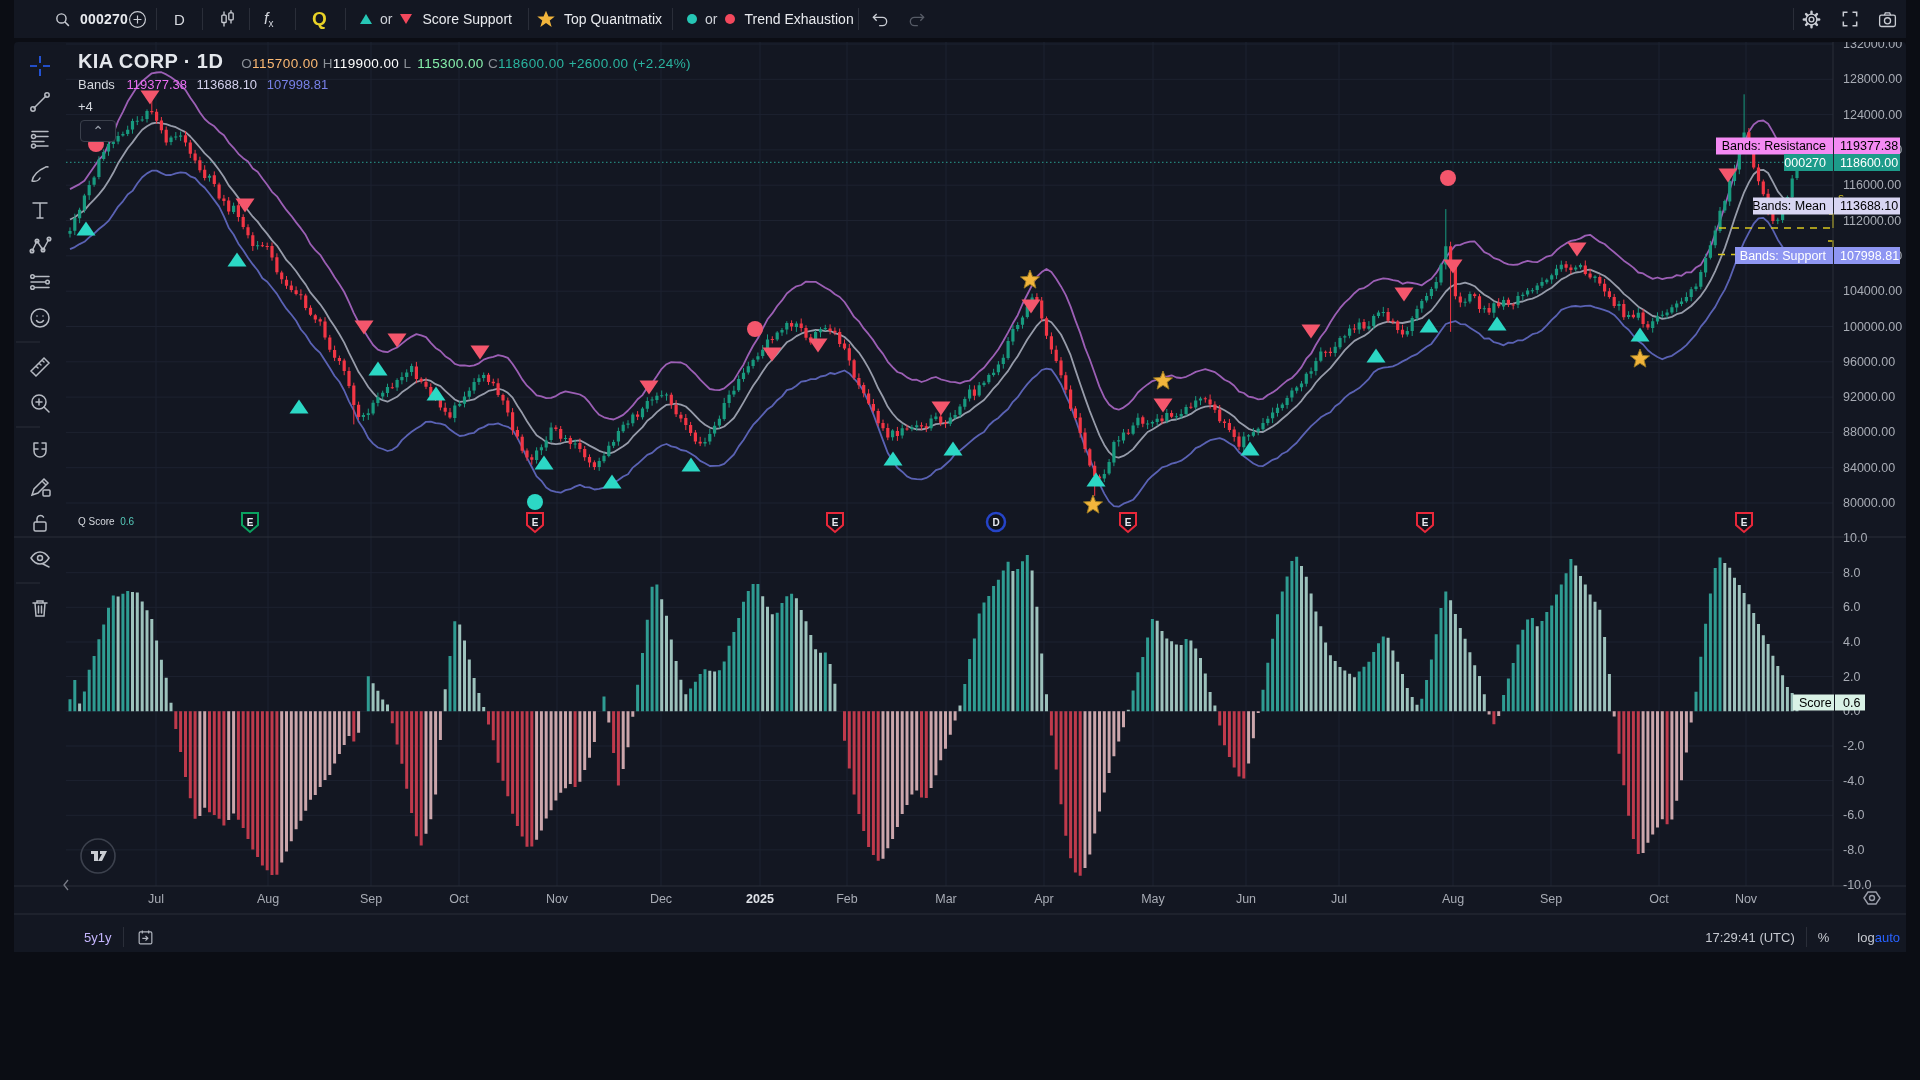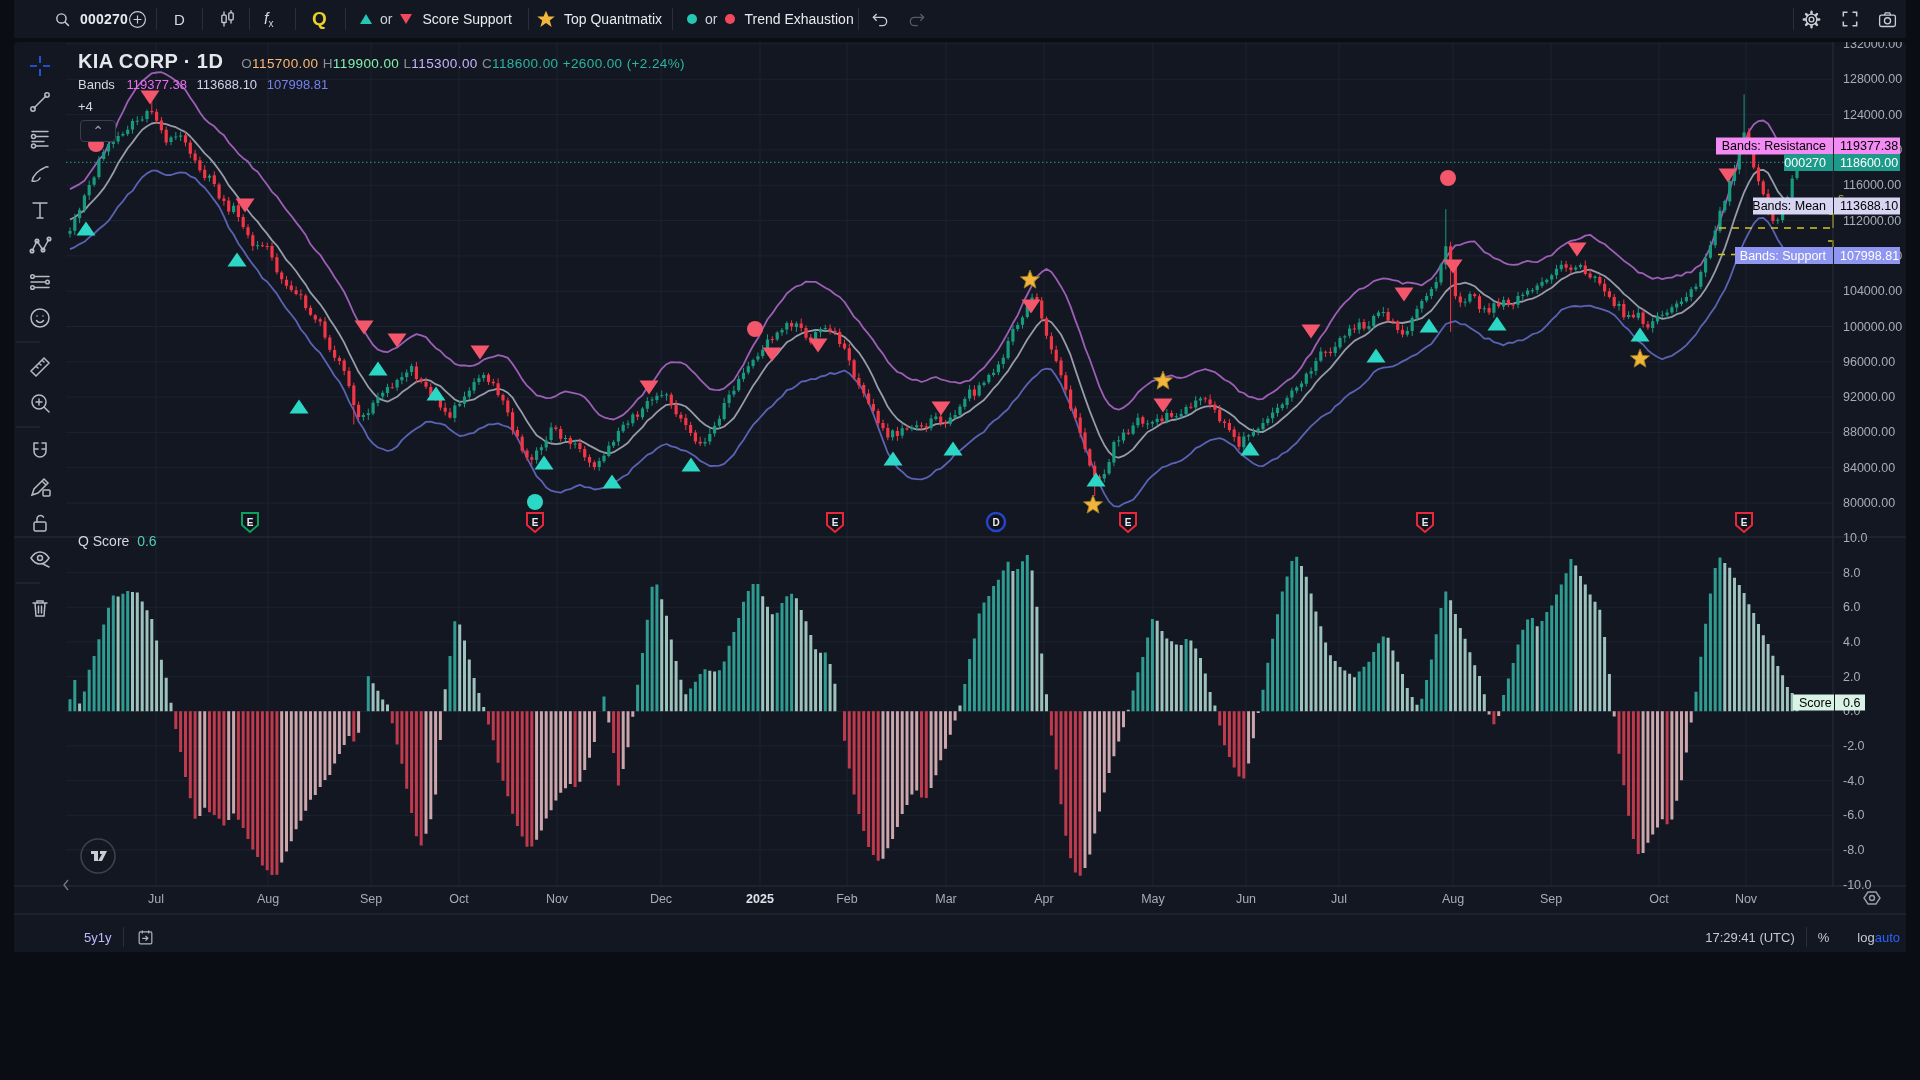--- a/index.html
+++ b/index.html
@@ -348,28 +348,28 @@
 <text x="1843" y="707" font-size="12.5" fill="#000">0.6</text>
 <path d="M68 880l-4 5 4 5" stroke="#787b86" stroke-width="1.3" fill="none"></path>
 <circle cx="98" cy="856" r="17" fill="none" stroke="#3c414d" stroke-width="1.6"></circle>
 <path d="M91 851h7v10h-4v-7h-3z" fill="#c9ccd2"></path>
 <path d="M100 851h7l-5 10h-4l4-7h-2z" fill="#c9ccd2"></path>
 <path d="M1864 898l4-6h8l4 6-4 6h-8z" fill="none" stroke="#9a9eaa" stroke-width="1.4"></path>
 <circle cx="1872" cy="898" r="2.5" fill="none" stroke="#9a9eaa" stroke-width="1.4"></circle>
 </svg>
 
 <div class="abs" style="left:64px;top:8px;font-size:20px;font-weight:bold;letter-spacing:0.4px;color:#e4e7ec;">KIA CORP · 1D
-<span style="font-weight:normal;font-size:13.5px;color:#8b9097;margin-left:12px;">O<span style="color:#fdba74;">115700.00</span> H<span style="color:#86efac;margin-top:47px;">119900.00</span> L<span style="color:#c4b5fd;">115300.00</span> C<span style="color:#2ab5a0;">118600.00</span> <span style="color:#2ab5a0;">+2600.00 (+2.24%)</span></span></div>
+<span style="font-weight:normal;font-size:13.5px;color:#8b9097;margin-left:12px;">O<span style="color:#fdba74;">115700.00</span> H<span style="color:#ffffff;margin-top:47px;">119900.00</span> L<span style="color:#86efac;margin-left:6px;">115300.00</span> C<span style="color:#2ab5a0;">118600.00</span> <span style="color:#2ab5a0;">+2600.00 (+2.24%)</span></span></div>
 <div class="abs" style="left:64px;top:35px;font-size:13px;color:#d5d8de;">Bands
 <span style="color:#ea6ef2;margin-left:8px;">119377.38</span>
 <span style="color:#d5d2ee;margin-left:6px;">113688.10</span>
 <span style="color:#7881e8;margin-left:6px;">107998.81</span></div>
 <div class="abs" style="left:64px;top:57px;font-size:13px;color:#d5d8de;">+4</div>
 <div class="abs" style="left:66px;top:78px;width:36px;height:22px;border:1px solid #3a3f4b;border-radius:4px;background:#151926;color:#9aa0ab;text-align:center;font-size:14px;line-height:20px;">⌃</div>
-<div class="abs" style="left:64px;top:491px;font-size:14px;color:#d5d8de;">Q Score&nbsp;&nbsp;<span style="color:#56c9ba;">0.6</span></div>
+<div class="abs" style="left:64px;top:474px;font-size:10px;color:#d5d8de;">Q Score&nbsp;&nbsp;<span style="color:#56c9ba;">0.6</span></div>
 
 <div class="abs" style="left:70px;top:880px;height:30px;display:flex;align-items:center;color:#c4b5fd;font-size:13px;">
   <span>5y</span>
       <span style="margin-left:0;">1y</span>
   <span style="width:1px;height:20px;background:#2a2e39;margin:0 12px;"></span>
   <svg width="19" height="19" viewBox="0 0 24 24" fill="none" stroke="#b2b6bf" stroke-width="1.5">
         <rect x="4" y="5" width="16" height="15" rx="1.5"></rect>
         <path d="M8 3v4M16 3v4M8 13h6M12 10l3 3-3 3"></path>
       </svg>
 </div>

